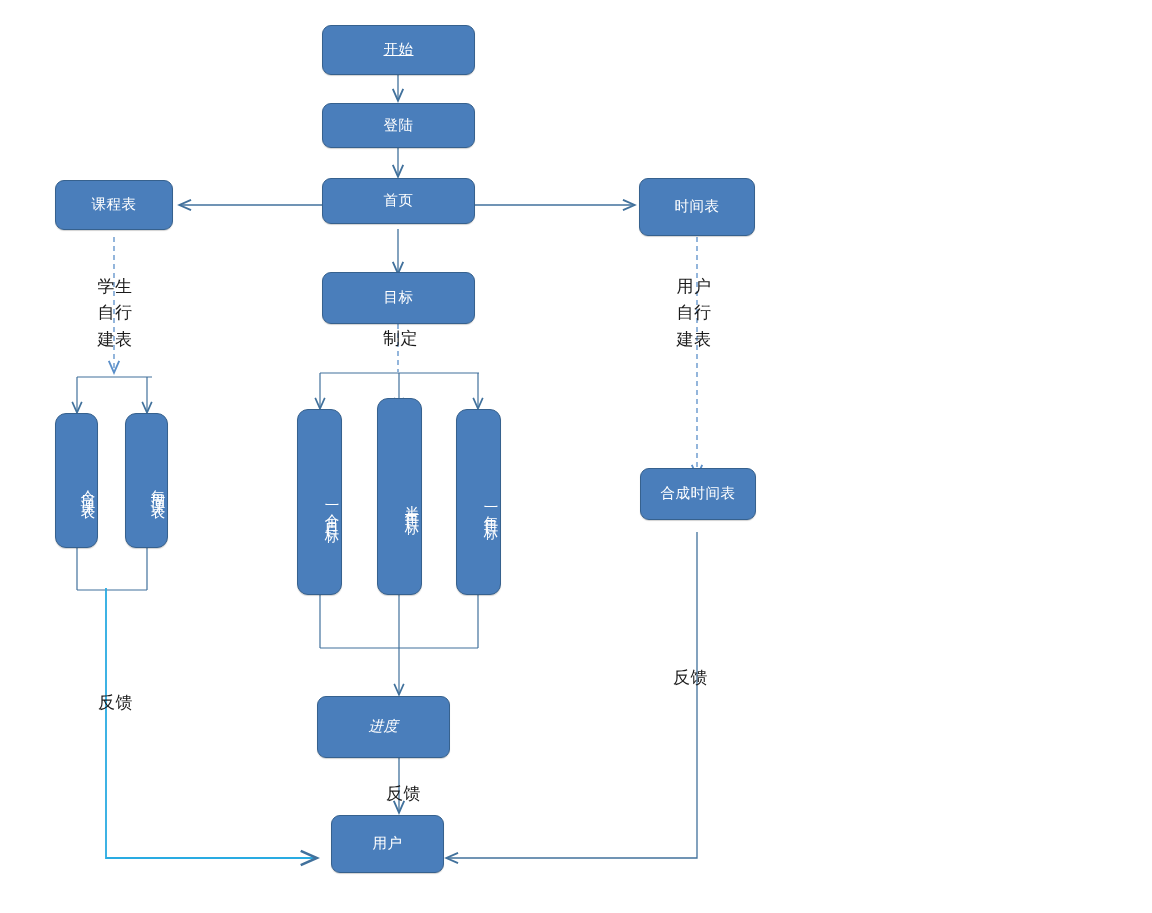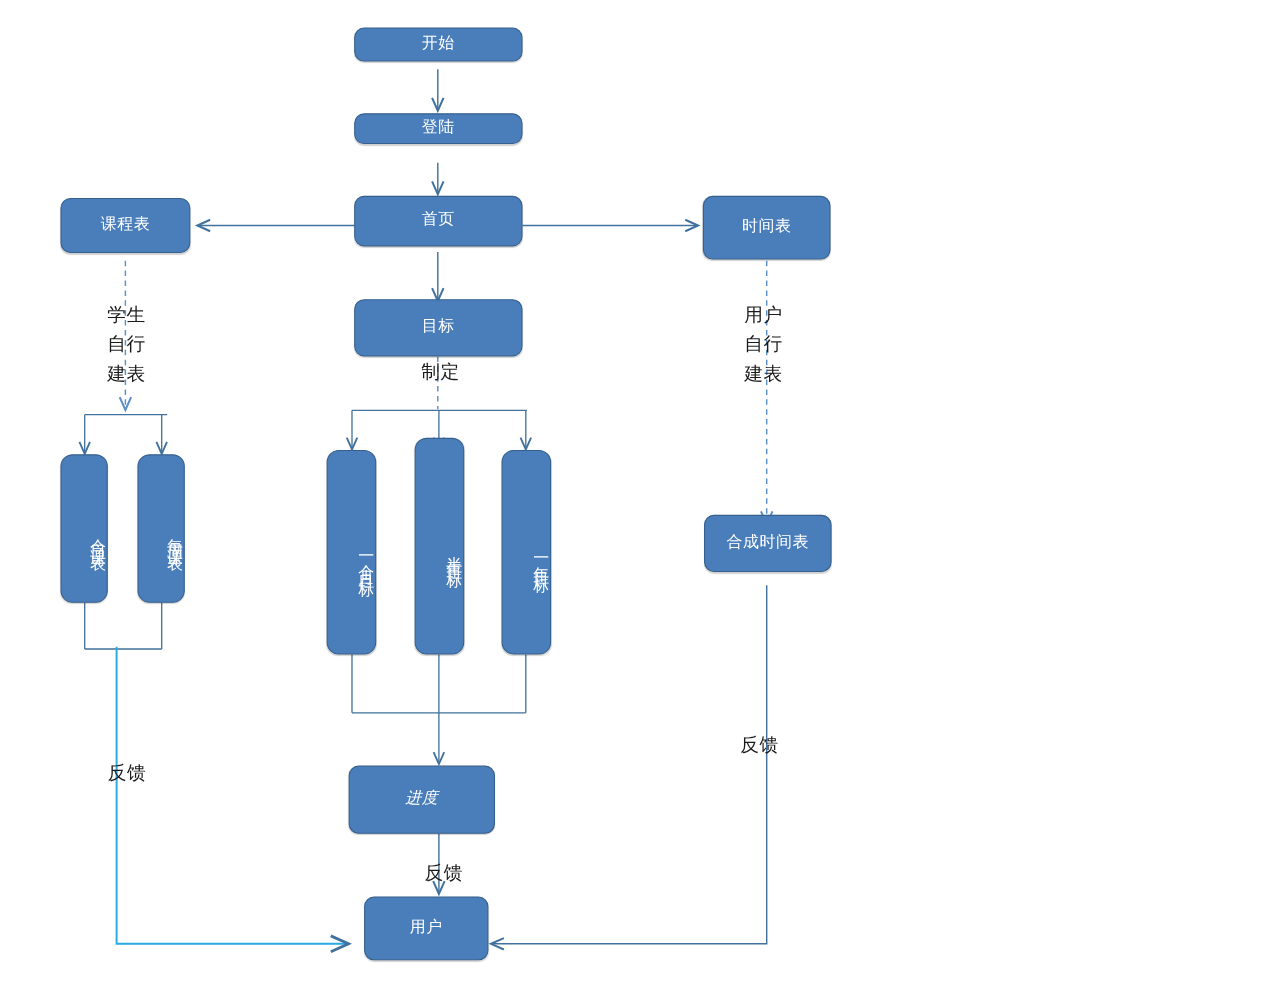--- a/index.html
+++ b/index.html
@@ -116,25 +116,25 @@
 
     
     <path d="M399,758 L399,812" fill="none" stroke="#41719c" stroke-width="1.3" marker-end="url(#arrowSolid)"></path>
 
      合成时间表 --&gt;
     <path d="M697,237 L697,476" fill="none" stroke="#5b8fc9" stroke-width="1.3" stroke-dasharray="5,4" marker-end="url(#arrowDash)"></path>
     
     <path d="M697,532 L697,858 L447,858" fill="none" stroke="#41719c" stroke-width="1.3" marker-end="url(#arrowSolid)"></path>
   </svg>
 
-  <div class="node" style="left:322px; top:25px; width:153px; height:31px;">
+  <div class="node" style="left:322px; top:25px; width:153px; height:50px;text-decoration:underline;">
     <span>开始</span>
   </div>
 
-  <div class="node" style="left:322px; top:103px; width:153px; height:28px;">
+  <div class="node" style="left:322px; top:103px; width:153px; height:45px;">
     <span>登陆</span>
   </div>
 
   <div class="node" style="left:322px; top:178px; width:153px; height:46px;">
     <span>首页</span>
   </div>
 
   <div class="node" style="left:55px; top:180px; width:118px; height:50px;">
     <span>课程表</span>
   </div>

